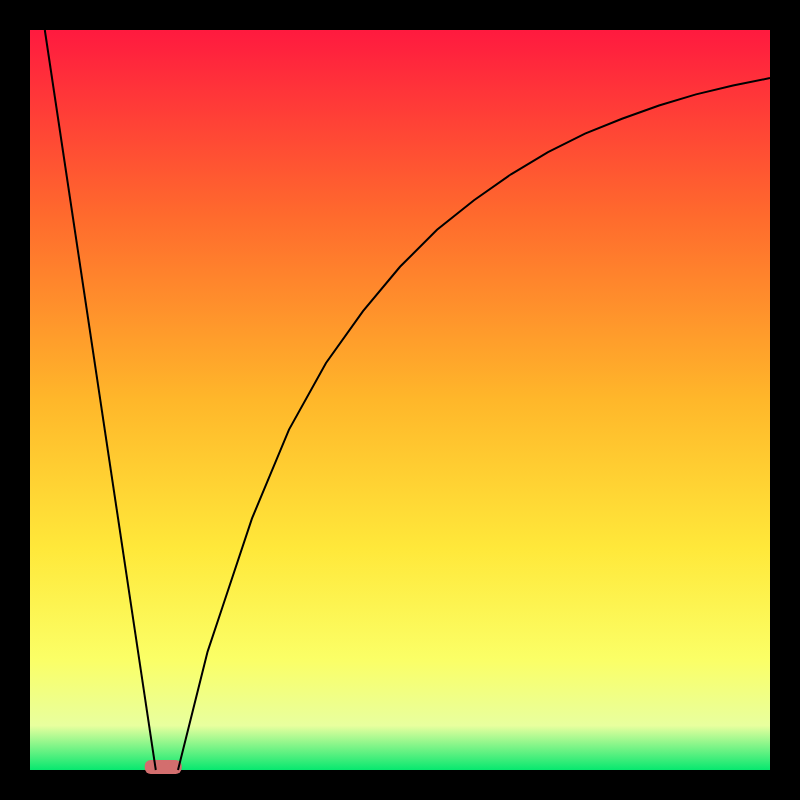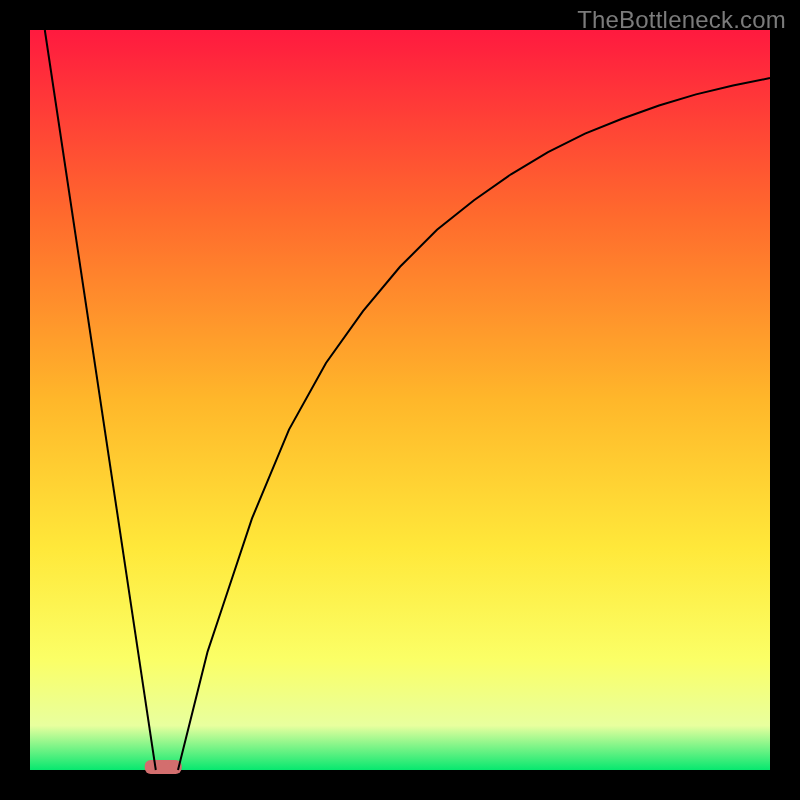--- a/index.html
+++ b/index.html
@@ -43,14 +43,13 @@
     </defs>
 
     <rect id="outer-frame" x="0" y="0" width="800" height="800" fill="#000000"></rect>
     <rect id="plot-bg" x="30" y="30" width="740" height="740" fill="url(#bg-grad)"></rect>
 
     <rect id="marker-pill" rx="6" ry="6" x="144.7" width="37" y="760.04" height="14" fill="#d36e6e"></rect>
 
     <path id="left-line" fill="none" stroke="#000" stroke-width="2" d="M44.8 30 L155.8 770 "></path>
     <path id="right-curve" fill="none" stroke="#000" stroke-width="2" d="M178 770 L192.8 710.8000000000001 L207.6 651.6 L222.4 607.2 L252 518.3999999999999 L289 429.6 L326 362.99999999999994 L363 311.2 L400 266.79999999999995 L437.00000000000006 229.8 L474 200.2 L511 174.29999999999995 L548 152.10000000000002 L585 133.60000000000002 L622 118.8 L659 105.47999999999999 L696 94.38000000000005 L733 85.49999999999997 L770 78.09999999999997 "></path>
   </svg>
-  <div class="watermark">TheBottleneck.com</div>
 </div>
 
 </body></html>

